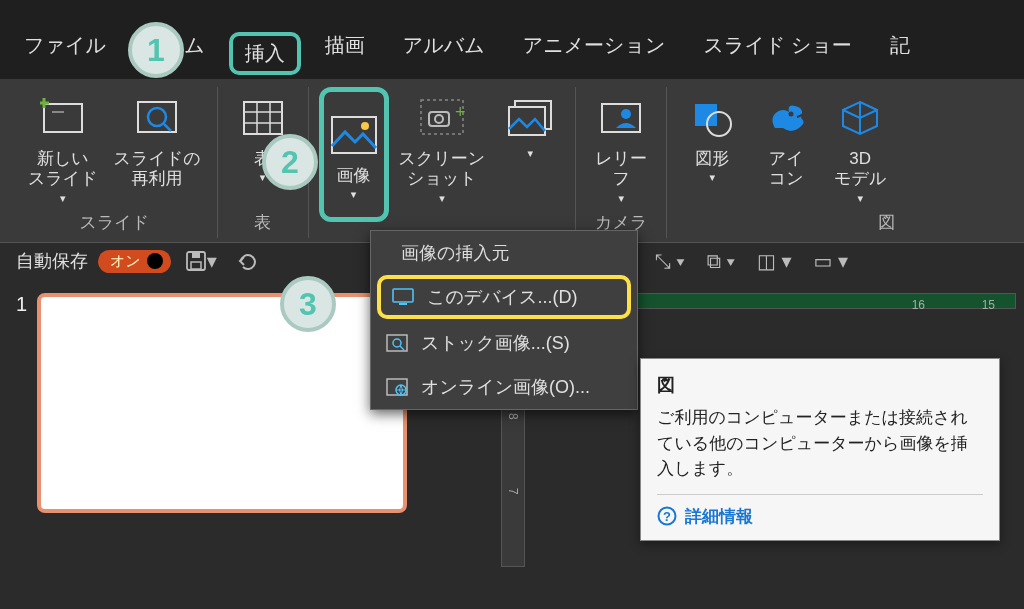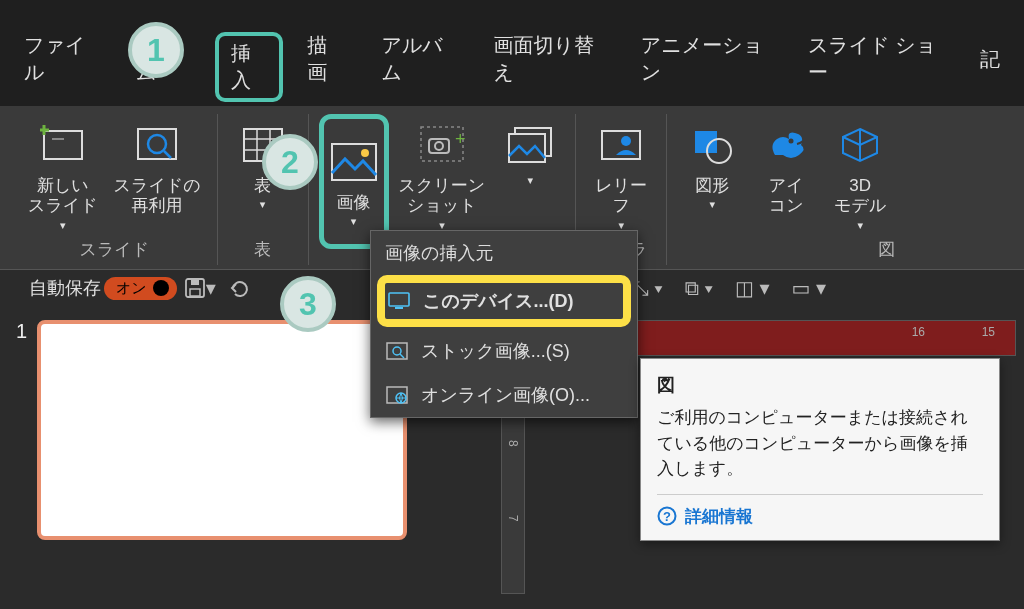--- a/index.html
+++ b/index.html
@@ -88,34 +88,35 @@
 .ribbon-btn.image-active {
   border: 5px solid #52c4b0;
   border-radius: 12px;
   padding: 16px 4px;
 }
 
 
 .qat-row {
   display: flex;
   align-items: center;
-  padding: 6px 29px;
+  padding: 6px 0;
   background: #2b2b2b;
-  gap: 3px;
+  gap: 10px;
   font-size: 18px;
+  margin-left: 16px;
 }
 .autosave-toggle {
   display: inline-flex;
   align-items: center;
   background: #d14b1f;
   border-radius: 14px;
   padding: 2px 8px 2px 12px;
   gap: 6px;
   font-size: 15px;
-  color: #000000;
+  color: #fef9c3;
 }
 .autosave-knob {
   width: 16px; height: 16px; border-radius: 50%;
   background: #000;
 }
 .qat-icon {
   color: #bbb;
   font-size: 20px;
   padding: 0 4px;
   display: inline-flex;
@@ -130,37 +131,36 @@
   left: 370px;
   top: 230px;
   width: 268px;
   background: #3f3f3f;
   border: 1px solid #666;
   box-shadow: 0 4px 12px rgba(0,0,0,0.6);
   z-index: 10;
 }
 .dropdown-header {
   font-size: 18px;
-  padding: 10px 14px 8px 14px;
+  padding: 10px 14px 8px 30px;
   color: #ddd;
 }
 .dropdown-item {
   display: flex;
   align-items: center;
   gap: 12px;
   padding: 10px 14px;
   font-size: 18px;
   cursor: pointer;
 }
 .dropdown-item.highlight {
-  border: 8px solid #fde047;
+  border: 4px solid #fde047;
   border-radius: 10px;
   margin: 2px 6px;
-  padding: 6px 2px;
-  font-weight: bold;
+  padding: 6px 10px;
 }
 .dropdown-item .dd-icon {
   width: 24px; height: 20px;
   display: inline-flex;
   align-items: center; justify-content: center;
 }
 
 
 .tooltip {
   position: absolute;
@@ -217,22 +217,22 @@
 }
 .ruler-area {
   margin-left: 94px;
   position: relative;
   flex: 1;
 }
 .ruler-top {
   position: absolute;
   top: 0; left: 0;
   width: 100%;
-  height: 36px;
-  background: #7f1d1d;
+  height: 16px;
+  background: #14532d;
   border: 1px solid #555;
   font-size: 12px;
   color: #aaa;
 }
 .ruler-top .tick { position: absolute; top: 4px; }
 .ruler-left {
   position: absolute;
   left: 0; top: 24px;
   width: 24px;
   height: 250px;
@@ -264,21 +264,20 @@
 </style>
 </head>
 <body>
 
 <div class="menubar">
   <div class="menubar-item">ファイル</div>
   <div class="menubar-item">ホーム</div>
   <div class="menubar-item insert-active">挿入</div>
   <div class="menubar-item">描画</div>
   <div class="menubar-item">アルバム</div>
-  <div class="menubar-item">画面切り替え</div>
   <div class="menubar-item">アニメーション</div>
   <div class="menubar-item">スライド ショー</div>
   <div class="menubar-item">記</div>
 </div>
 
 <div class="ribbon">
 
   <div class="ribbon-group">
     <div class="ribbon-group-buttons">
       <div class="ribbon-btn">

